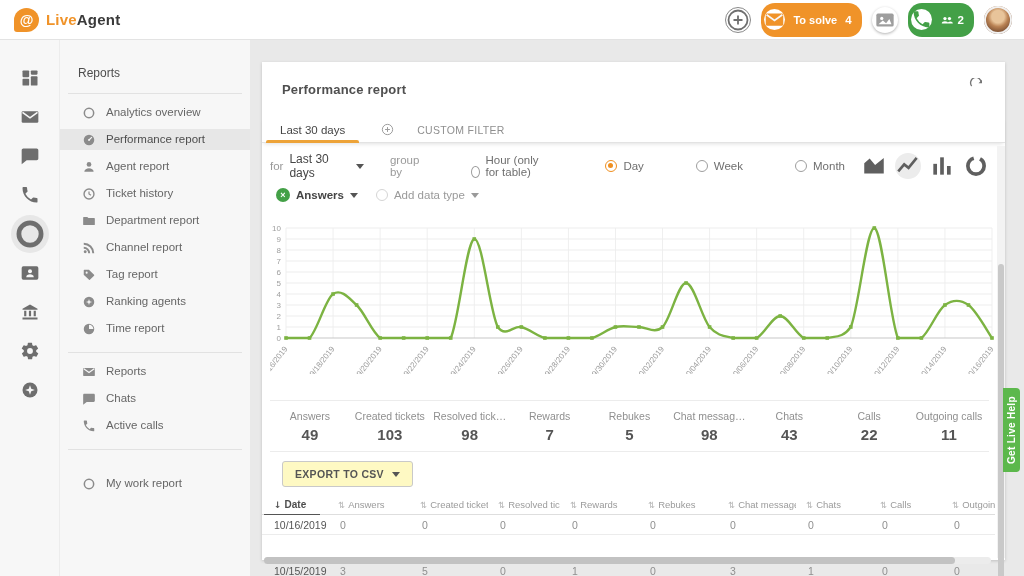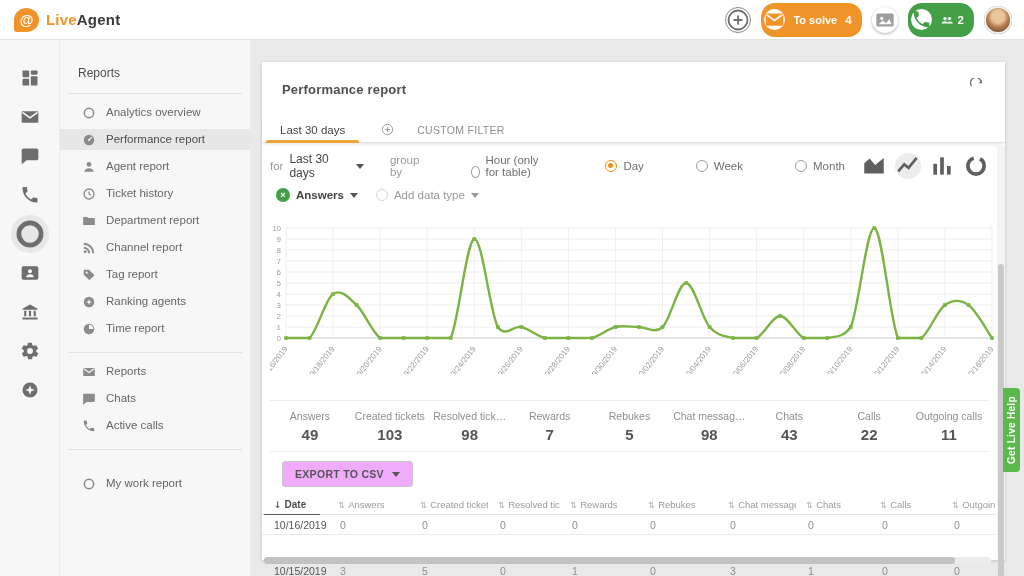--- a/index.html
+++ b/index.html
@@ -101,21 +101,21 @@
   #perf-chart { width:730px; height:156px; display:block; }
   #perf-chart text { font-family:"Liberation Sans","DejaVu Sans",sans-serif; }
 
   .stats { position:absolute; left:8px; right:16px; top:338px; height:52px; border-top:1px solid #ececec;
            border-bottom:1px solid #ececec; display:grid; grid-template-columns:repeat(9,1fr); }
   .stat { text-align:center; padding-top:9px; }
   .stat .slabel { font-size:10.5px; color:#8f8f8f; white-space:nowrap; overflow:hidden; }
   .stat .svalue { font-size:15px; font-weight:bold; color:#555; margin-top:4px; }
 
   .export-btn { position:absolute; left:20px; top:399px; height:26px; padding:0 12px; border:1px solid #c9c9c9;
-                border-radius:3px; background:#f0abfc; display:flex; align-items:center; gap:8px; font-size:10.5px;
+                border-radius:3px; background:#fef9c3; display:flex; align-items:center; gap:8px; font-size:10.5px;
                 font-weight:bold; color:#555; letter-spacing:.3px; cursor:pointer; }
 
   .tgrid { display:grid; grid-template-columns:66px 82px 78px 72px 78px 80px 78px 74px 72px 1fr; }
   .thead { position:absolute; left:0; right:10px; top:432px; height:21px; border-bottom:1px solid #dedede;
            align-items:center; font-size:9.5px; color:#9b9b9b; }
   .th { padding-left:10px; white-space:nowrap; overflow:hidden; display:flex; align-items:center; gap:3px; cursor:pointer; }
   .th:first-child { padding-left:12px; color:#4d4d4d; font-weight:bold; font-size:10px; position:relative; height:21px; align-items:center; }
   .th:first-child::after { content:""; position:absolute; left:2px; bottom:-1px; width:56px; height:2px; background:#555; }
   .sorticon { font-family:"DejaVu Sans",sans-serif; font-size:8.5px; color:#b3b3b3; }
   .th:first-child .sorticon { color:#555; font-size:9px; }

